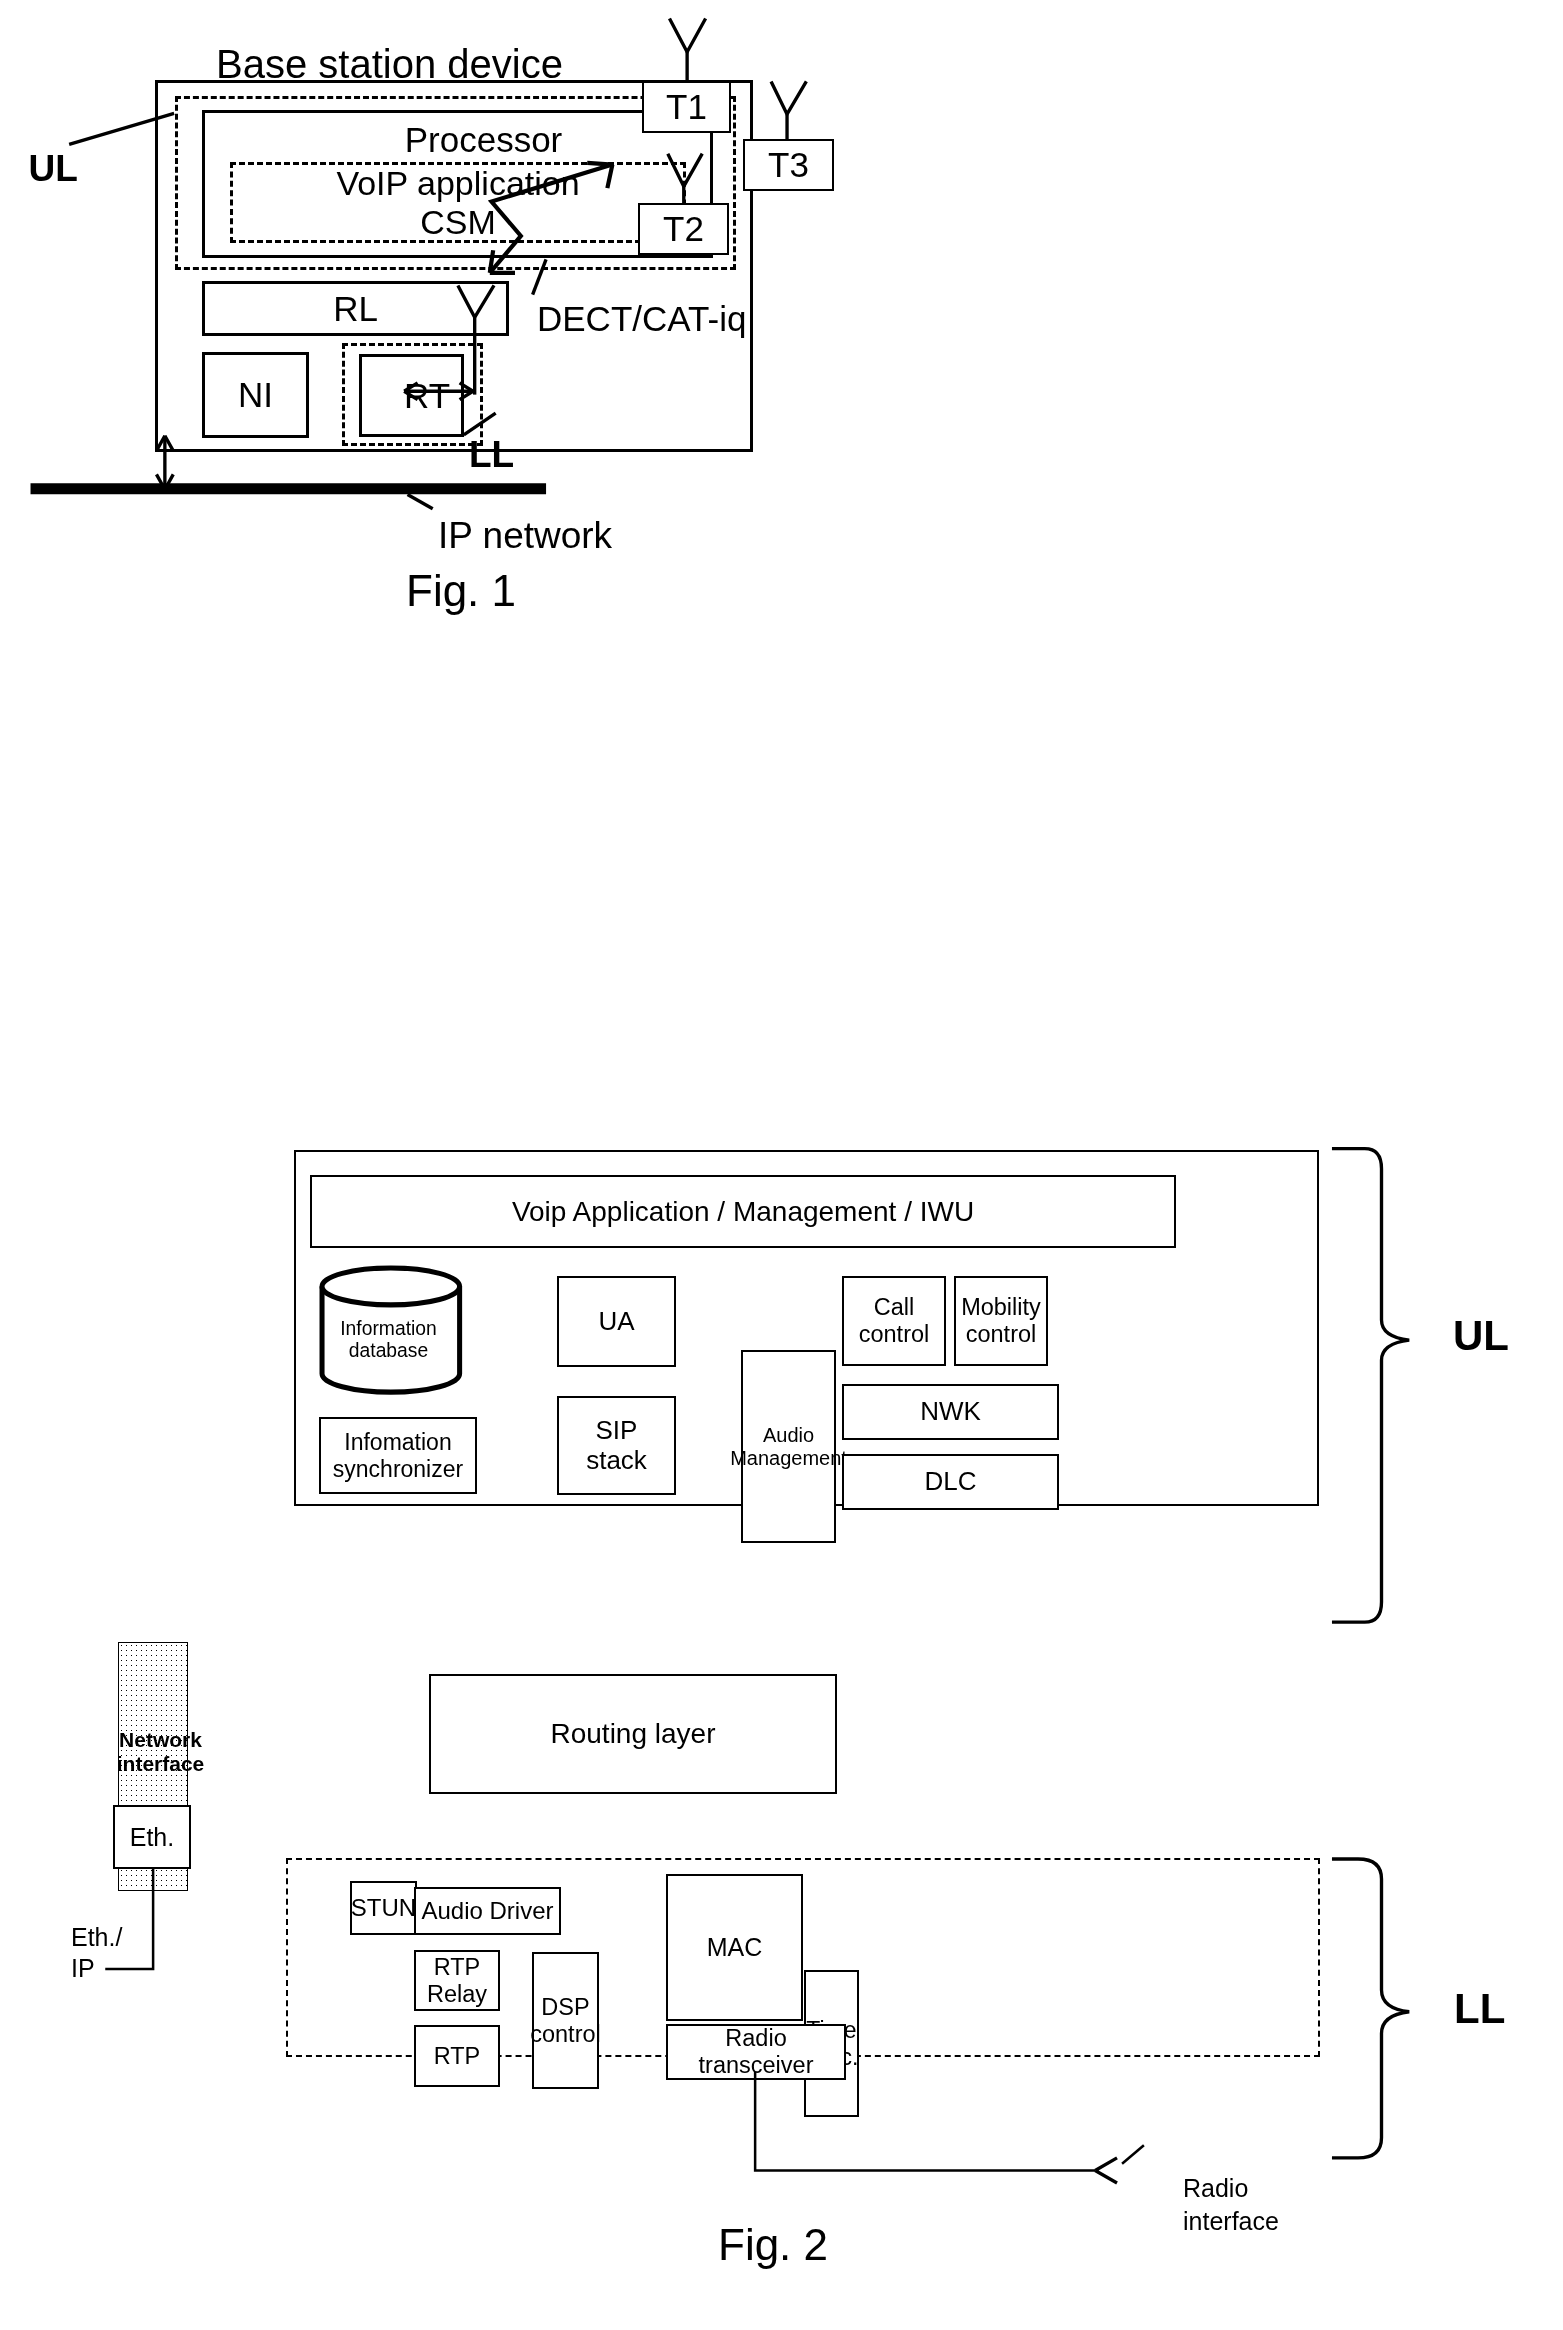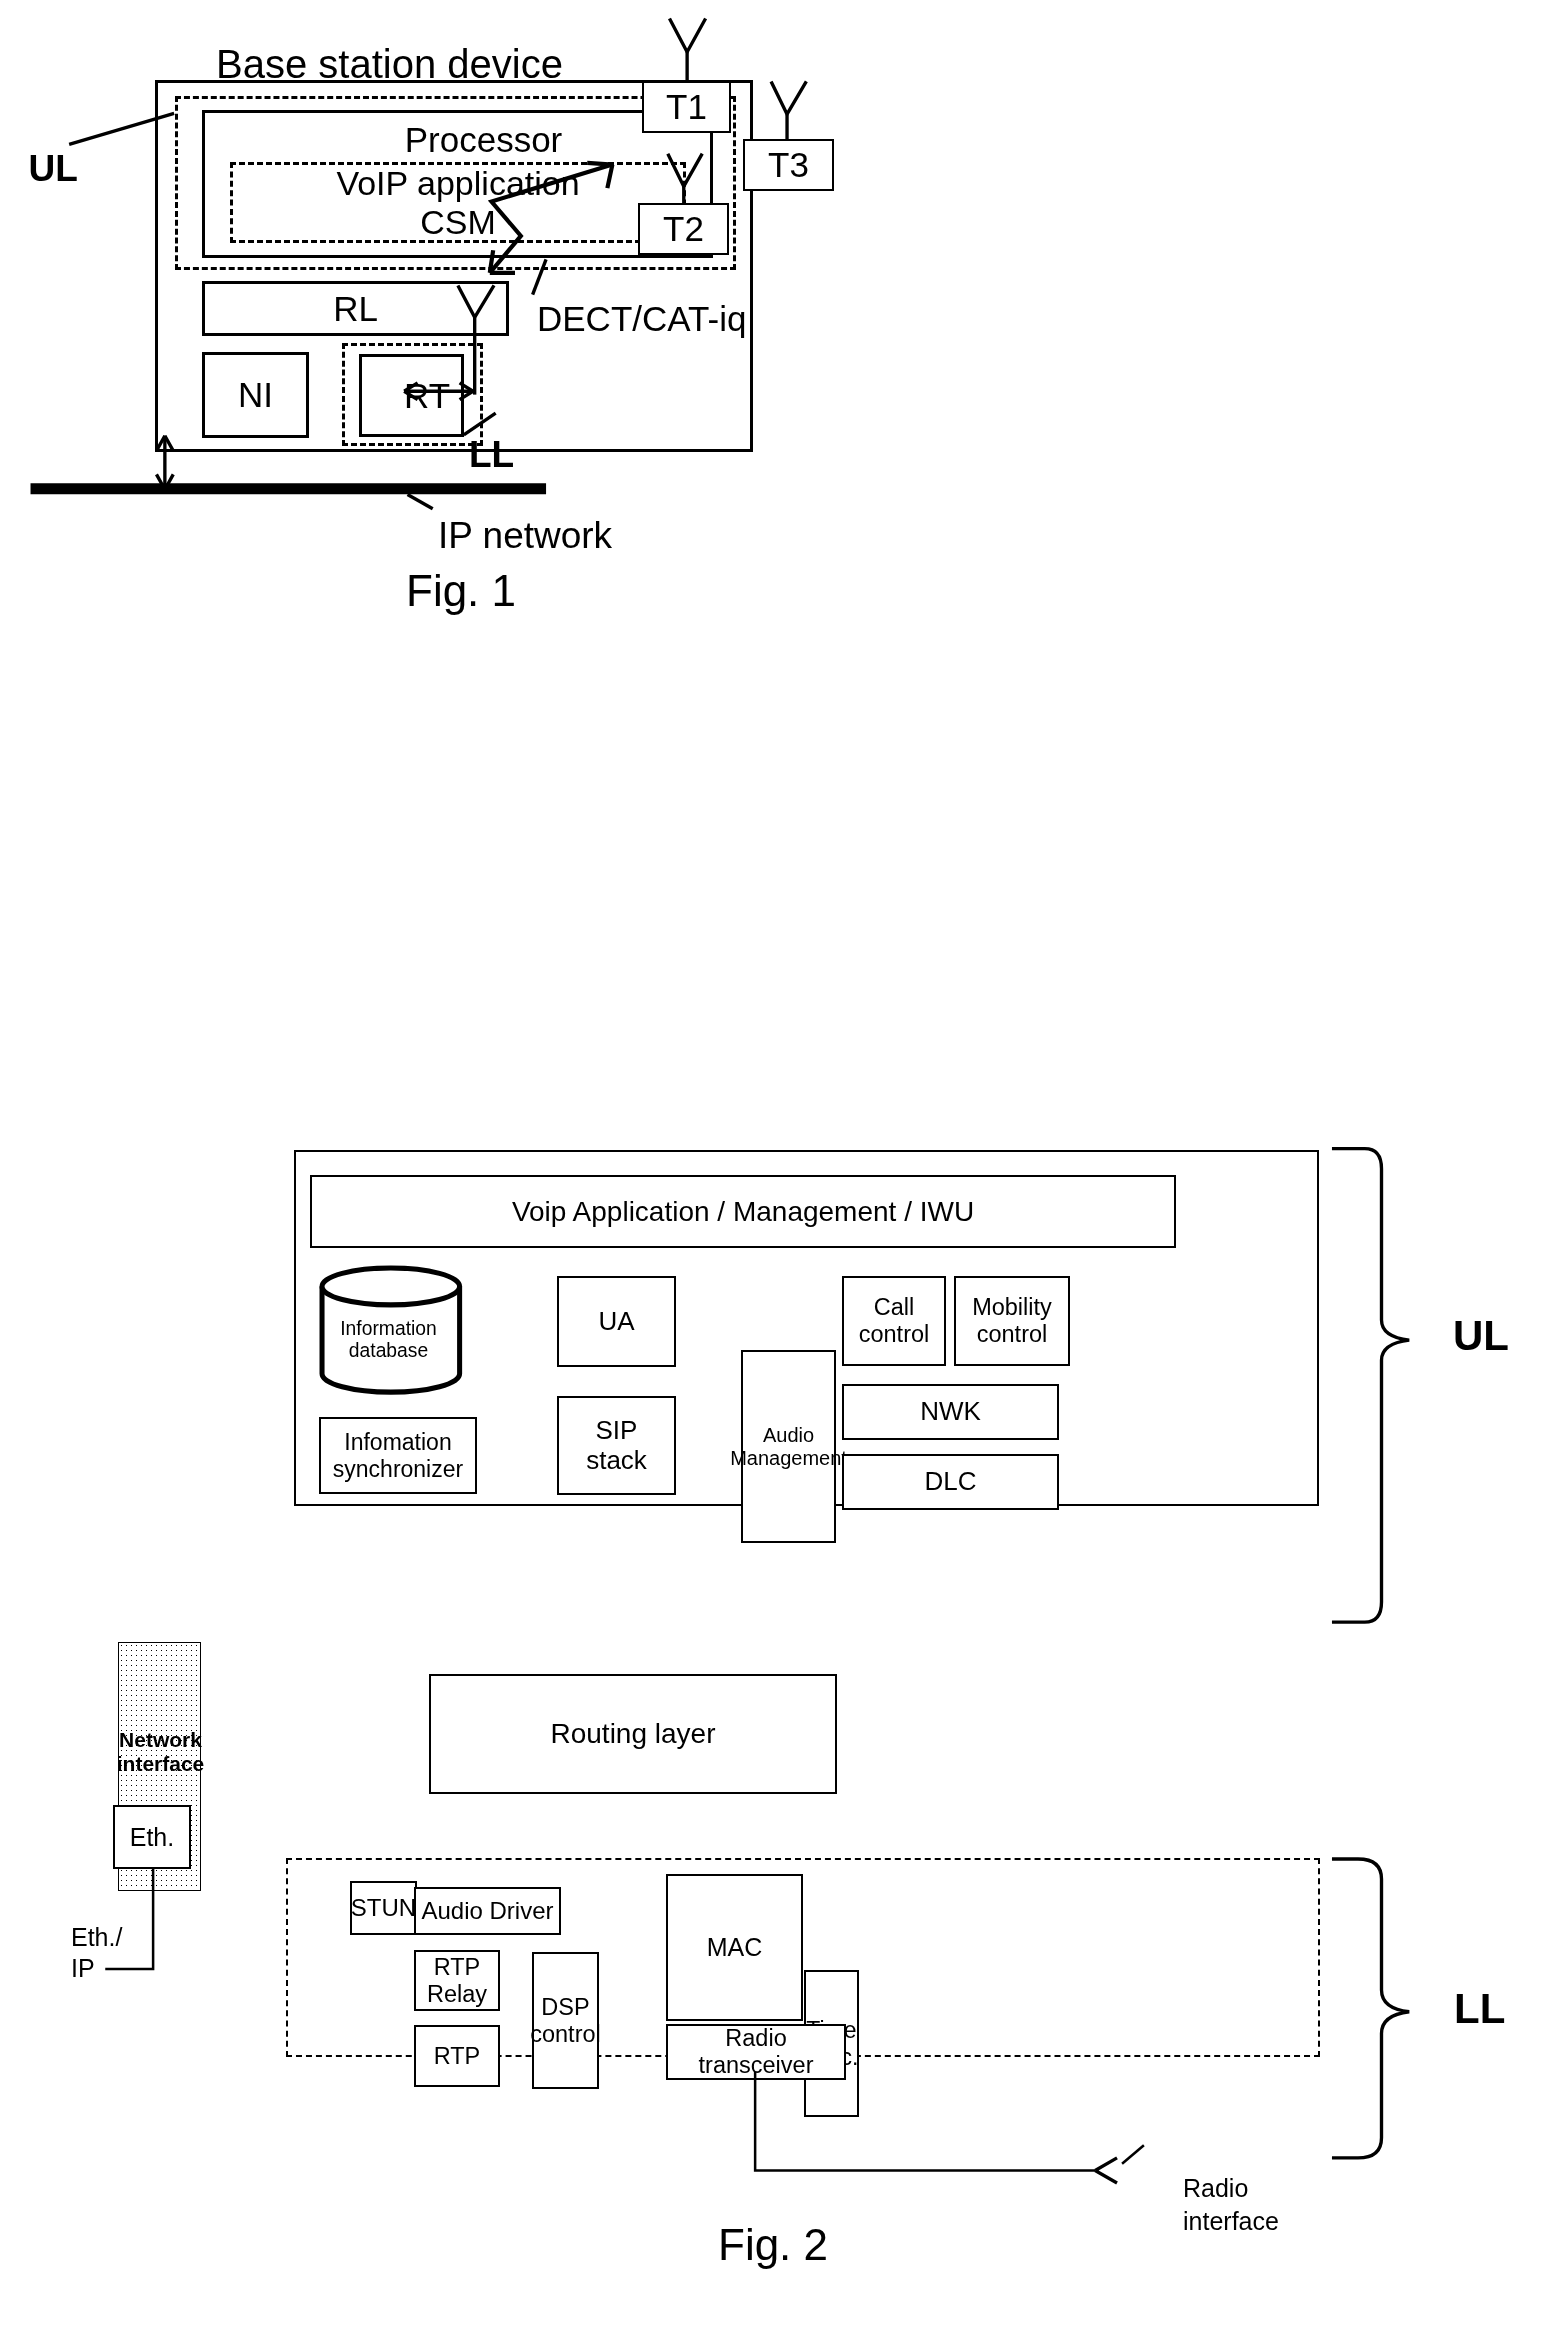--- a/index.html
+++ b/index.html
@@ -120,28 +120,28 @@
 
   <div class="box thin ctr" style="left:557px;top:1396px;width:119px;height:99px;font-size:26px;white-space:pre;">SIP
 stack</div>
 
   <div class="box thin ctr" style="left:741px;top:1302px;width:95px;height:193px;font-size:20px;white-space:pre;margin-top:48px;">Audio
 Management</div>
 
   <div class="box thin ctr" style="left:842px;top:1276px;width:104px;height:90px;font-size:23.5px;white-space:pre;">Call
 control</div>
 
-  <div class="box thin ctr" style="left:954px;top:1276px;width:116px;height:90px;font-size:23.5px;white-space:pre;">Mobility
+  <div class="box thin ctr" style="left:954px;top:1276px;width:94px;height:90px;font-size:23.5px;white-space:pre;">Mobility
 control</div>
 
   <div class="box thin ctr" style="left:842px;top:1384px;width:217px;height:56px;font-size:26px;">NWK</div>
 
   <div class="box thin ctr" style="left:842px;top:1454px;width:217px;height:56px;font-size:26px;">DLC</div>
 
-  <div class="abs" style="left:118px;top:1642px;width:83px;height:249px;border:1.7px solid #000;
+  <div class="abs" style="left:118px;top:1642px;width:70px;height:249px;border:1.7px solid #000;
               background-color:#fff;
               background-image:radial-gradient(#000 0.8px, transparent 0.9px);
               background-size:5px 5px;">
     <div class="ctr" style="left:0;top:84px;width:83px;height:50px;font-size:21px;white-space:pre;font-weight:bold;">Network
 interface</div>
   </div>
 
   <div class="box thin ctr" style="left:113px;top:1805px;width:78px;height:64px;font-size:25px;">Eth.</div>
 
   <div class="lbl" style="left:71px;top:1922px;font-size:25px;line-height:1.25;">Eth./

